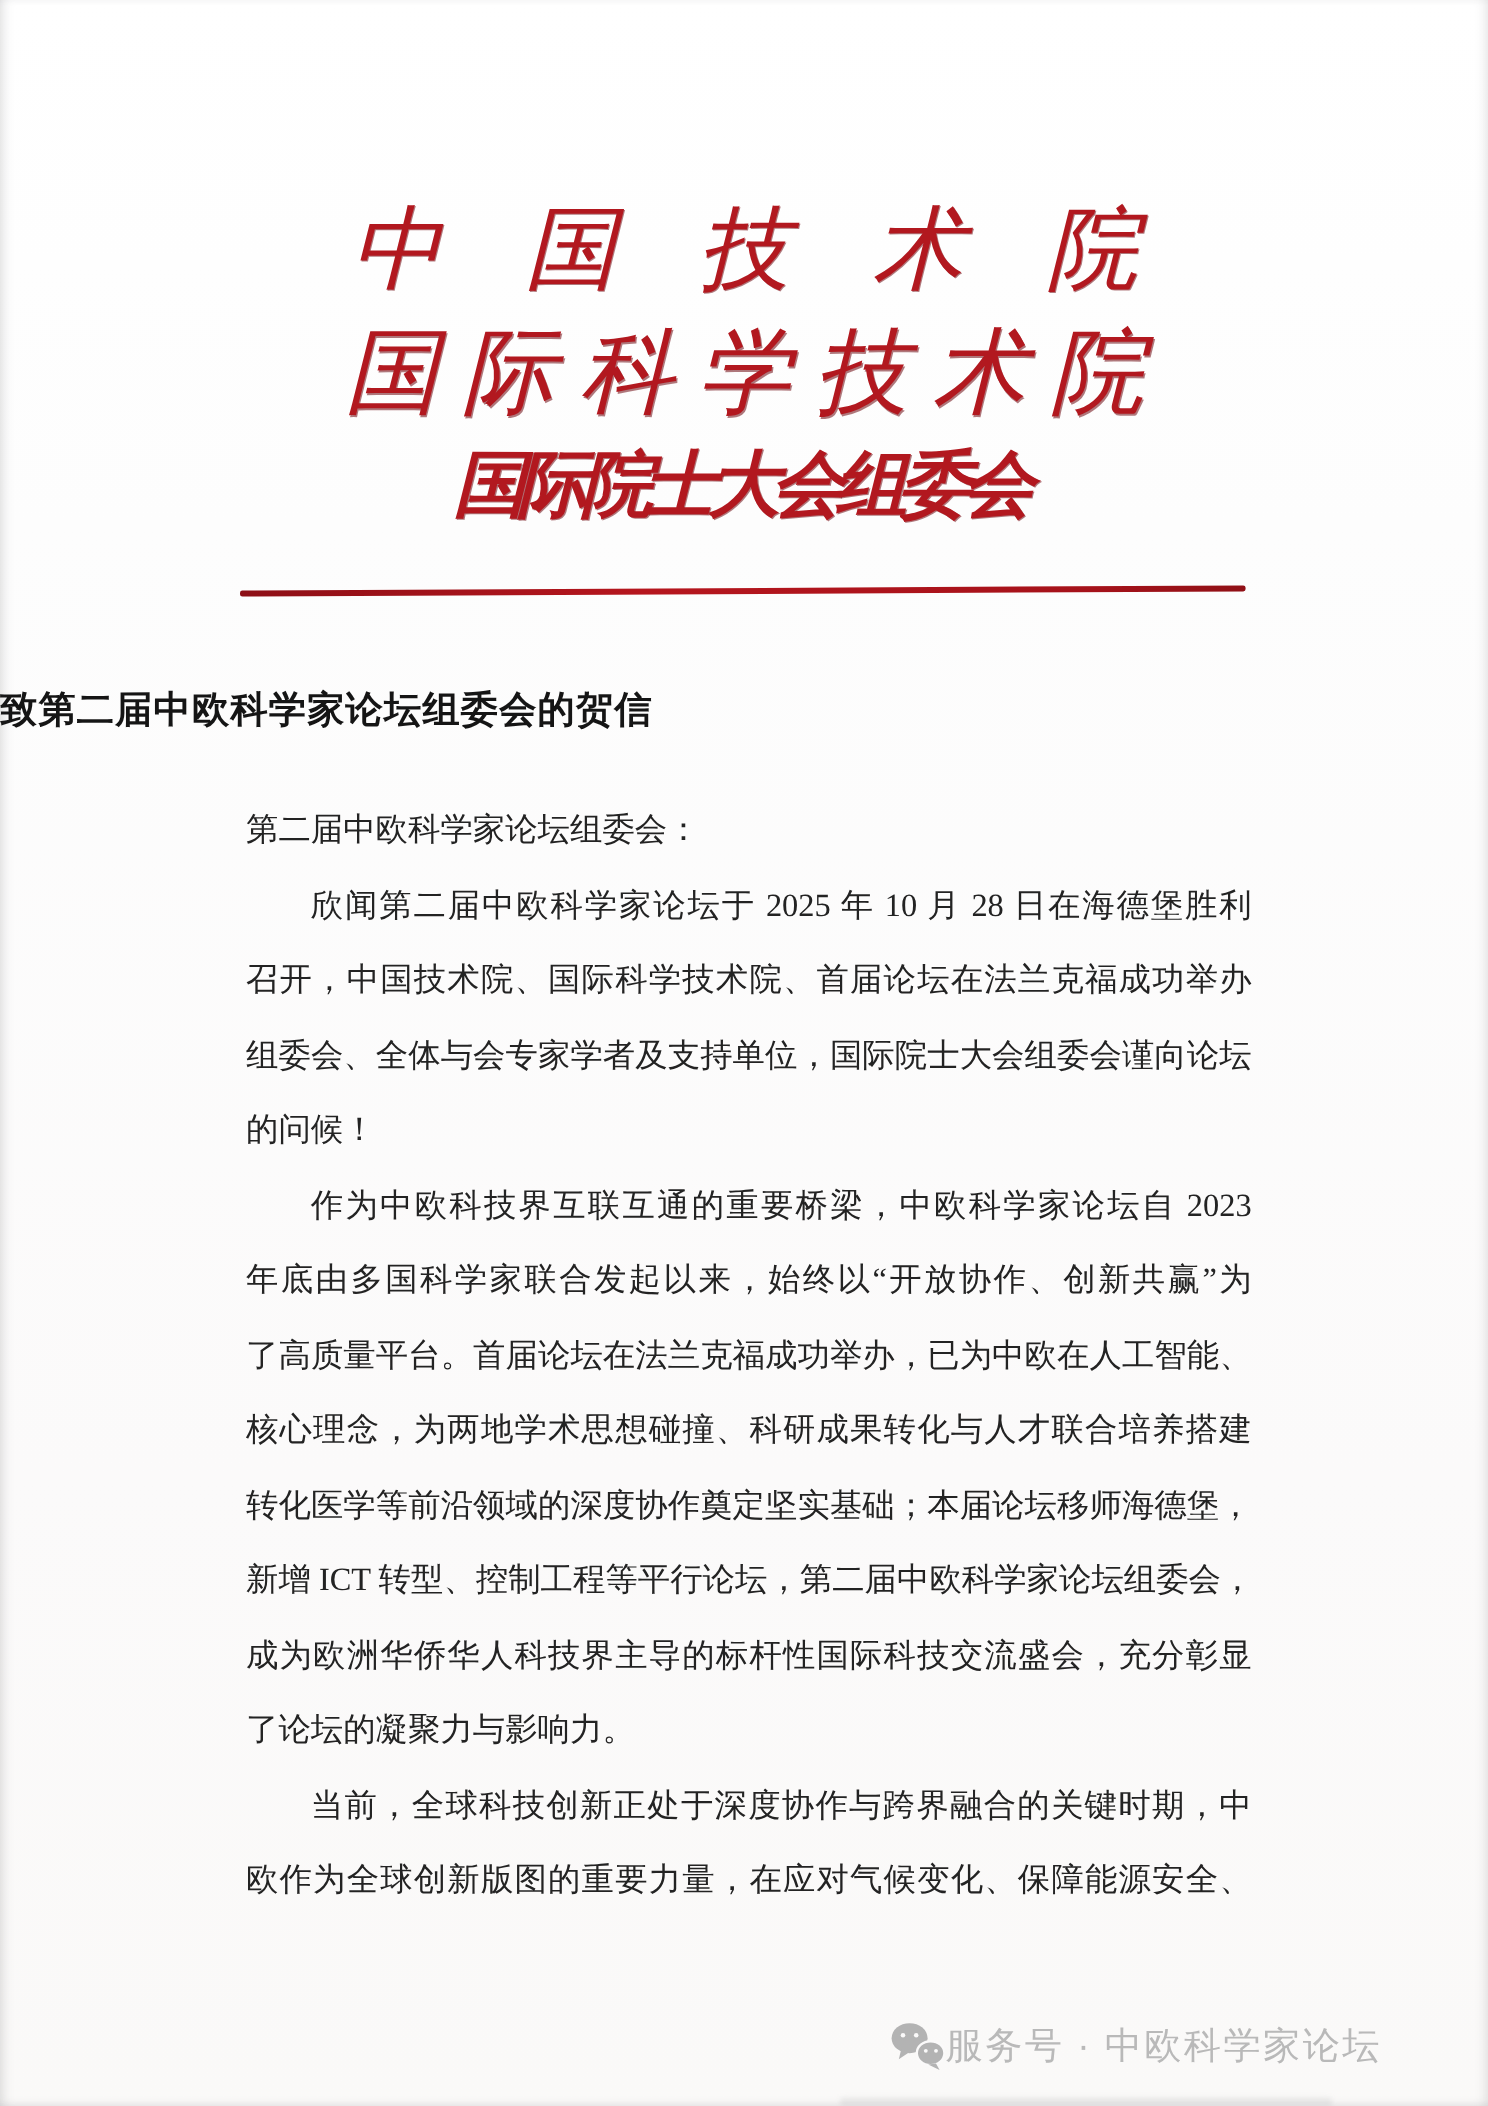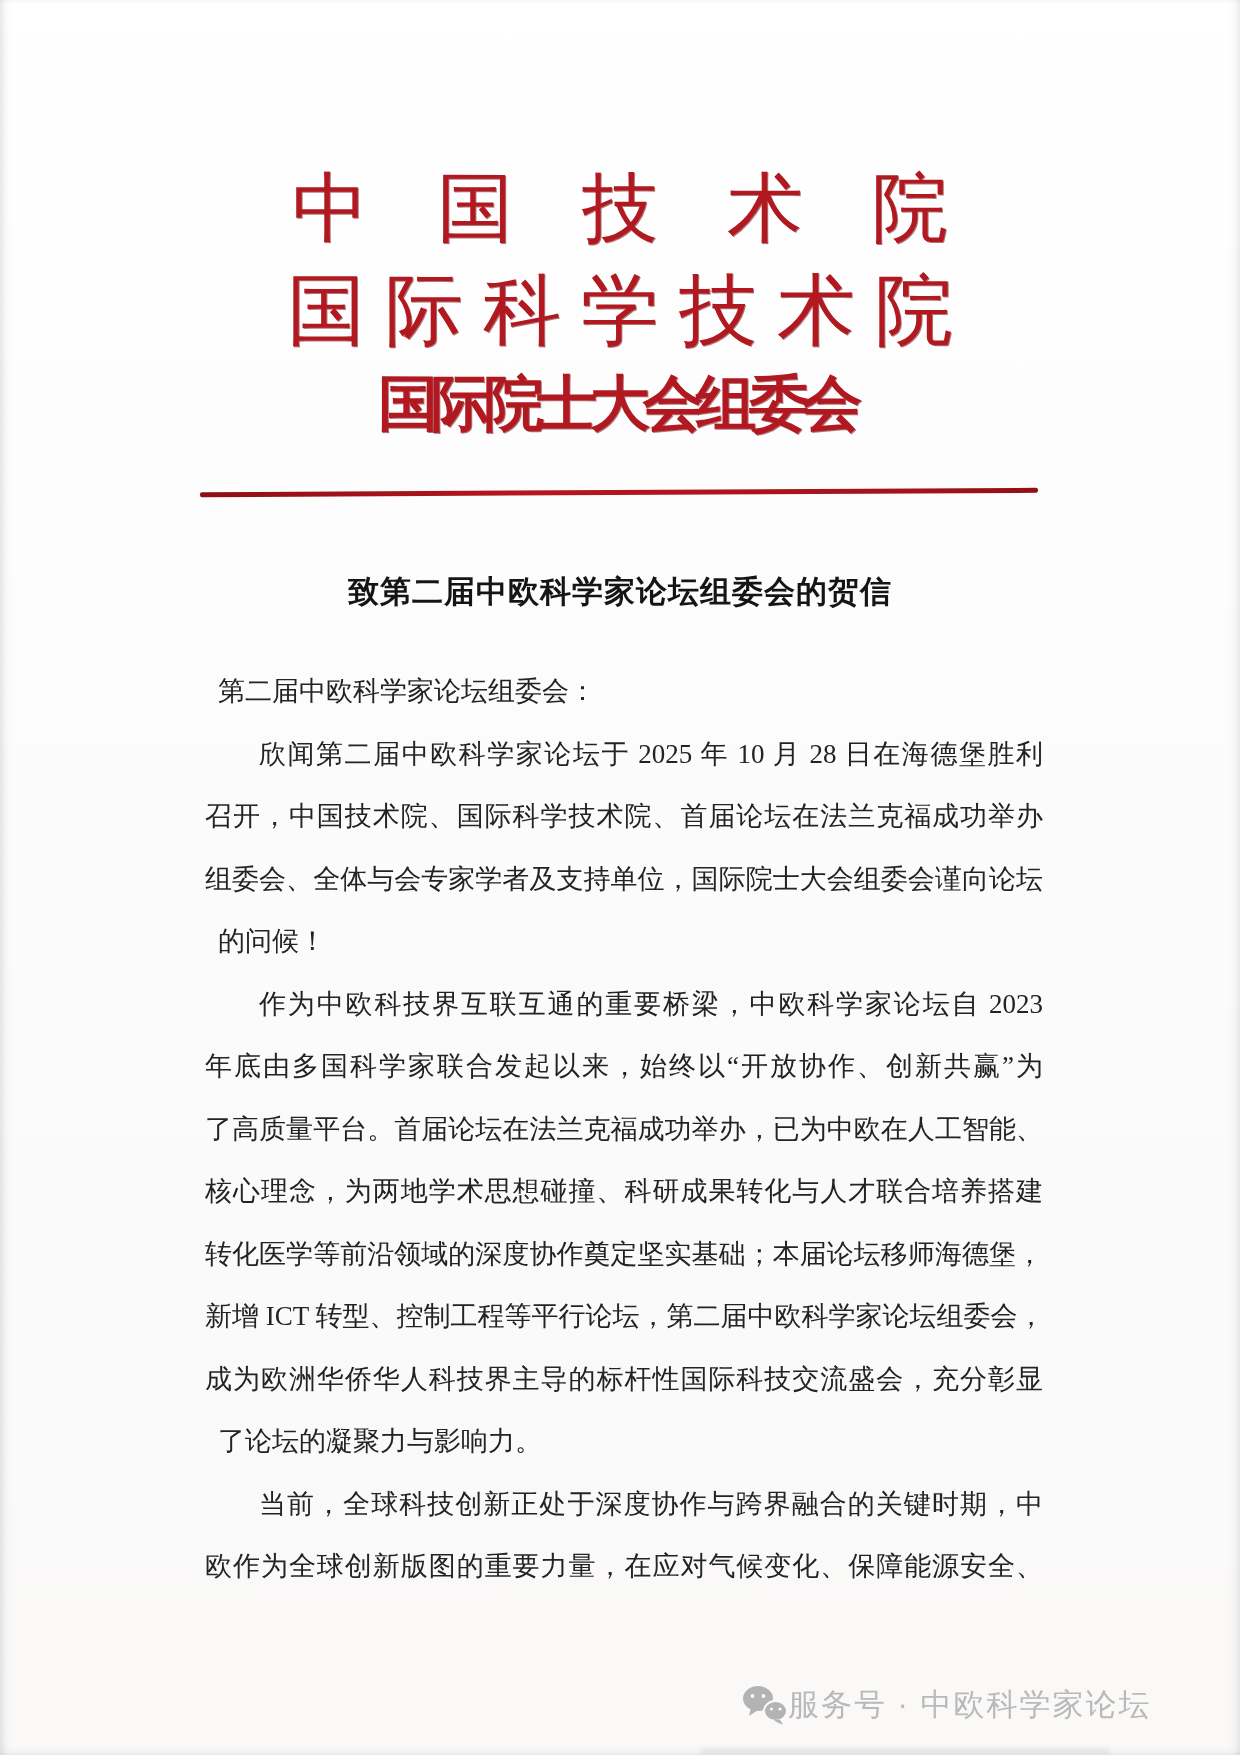--- a/index.html
+++ b/index.html
@@ -12,42 +12,42 @@
   }
   .page::after{
     content:"";position:absolute;inset:0;pointer-events:none;
     box-shadow:inset 7px 0 10px -5px rgba(70,70,75,.18),
                inset -7px 0 10px -5px rgba(70,70,75,.14),
                inset 0 -6px 10px -6px rgba(70,70,75,.10);
   }
   
   .letterhead{position:absolute;left:0;width:1240px;text-align:center;
     color:#b2181f;white-space:nowrap;line-height:1;
-    text-shadow:1px 1px 0 rgba(110,10,16,.55);}
+    text-shadow:1px 1px 0 rgba(110,10,16,.55);font-style:italic;}
   .lh1{top:170px;font-size:76px;letter-spacing:69px;text-indent:69px;}
   .lh2{top:272px;font-size:78px;letter-spacing:20px;text-indent:20px;}
   .lh3{top:374px;font-size:60px;letter-spacing:-7px;text-indent:-7px;font-weight:600;}
   .rule{
     position:absolute;left:200px;top:490px;width:838px;height:5px;
     background:linear-gradient(90deg,#8d0f16,#b6161e 40%,#a5121a 85%,#901016);
     border-radius:2px;transform:rotate(-0.3deg);
   }
   
   .title{
-    position:absolute;left:0;top:571px;width:1240px;text-align:center;
+    position:absolute;left:0;top:571px;width:1240px;text-align:left;
     font-family:"Liberation Sans","DejaVu Sans",sans-serif;
     font-weight:700;font-size:31px;color:#151515;letter-spacing:1px;
   }
   .body{
     position:absolute;left:205px;top:660px;width:838px;
     font-size:27px;color:#232323;
   }
   .line{height:62.5px;line-height:62.5px;white-space:nowrap;
     text-align:justify;text-align-last:justify;text-justify:inter-character;}
-  .line.short{text-align:right;text-align-last:left;margin-left:13px;}
+  .line.short{text-align:right;text-align-last:left;}
   .line.indent{text-indent:54px;}
   
   .watermark{
     position:absolute;left:742px;top:1683px;height:44px;
     display:flex;align-items:center;gap:0;
     color:#b9b9b9;font-family:"Liberation Sans","DejaVu Sans",sans-serif;
     font-size:31px;letter-spacing:2px;white-space:nowrap;
   }
   .wx-icon{width:46px;height:40px;flex:0 0 auto;}
   .artifact{

